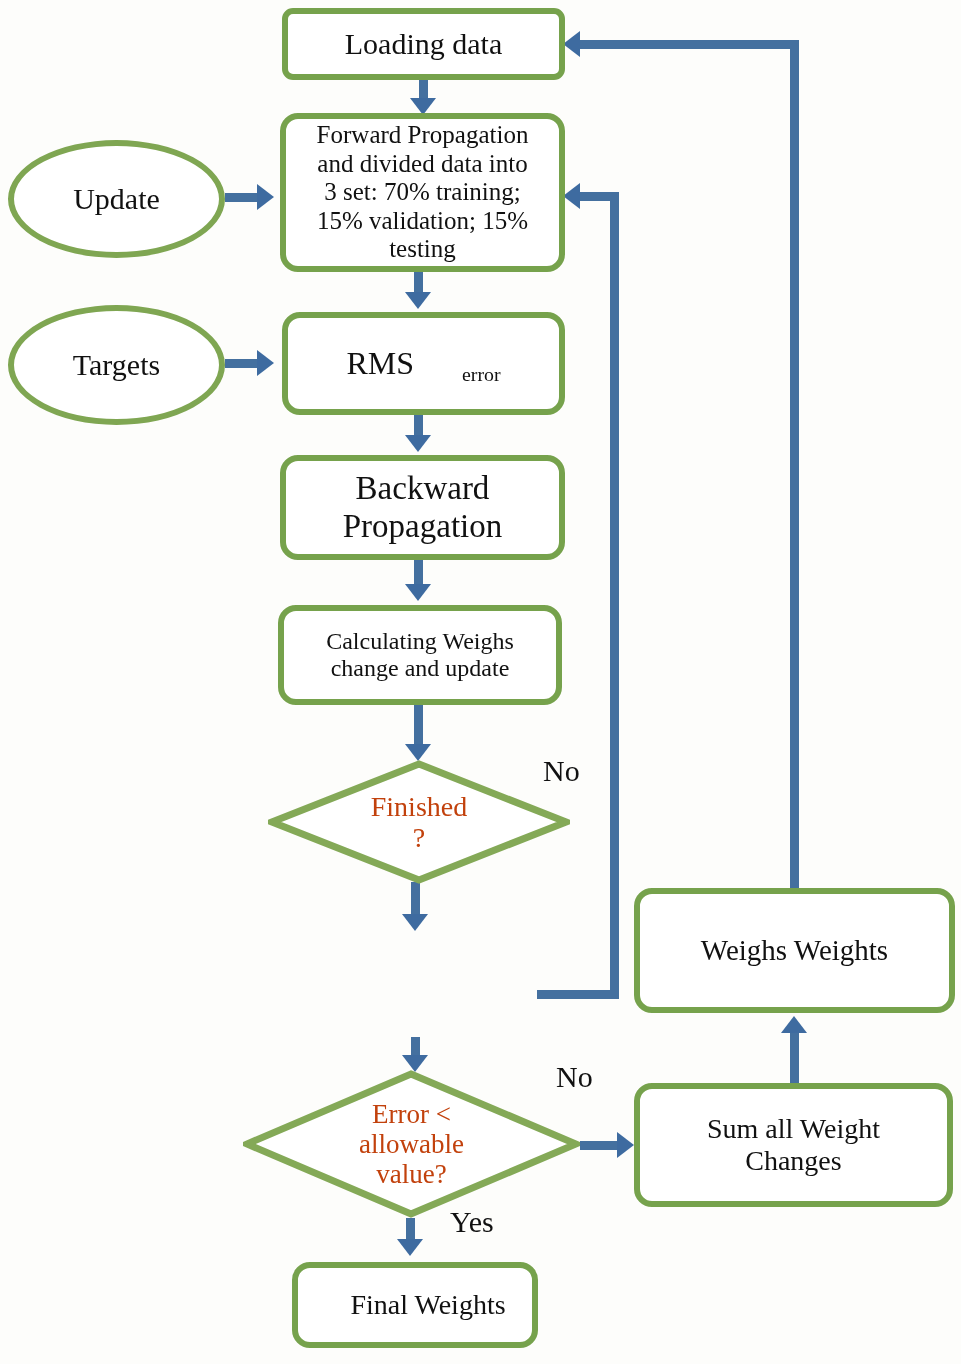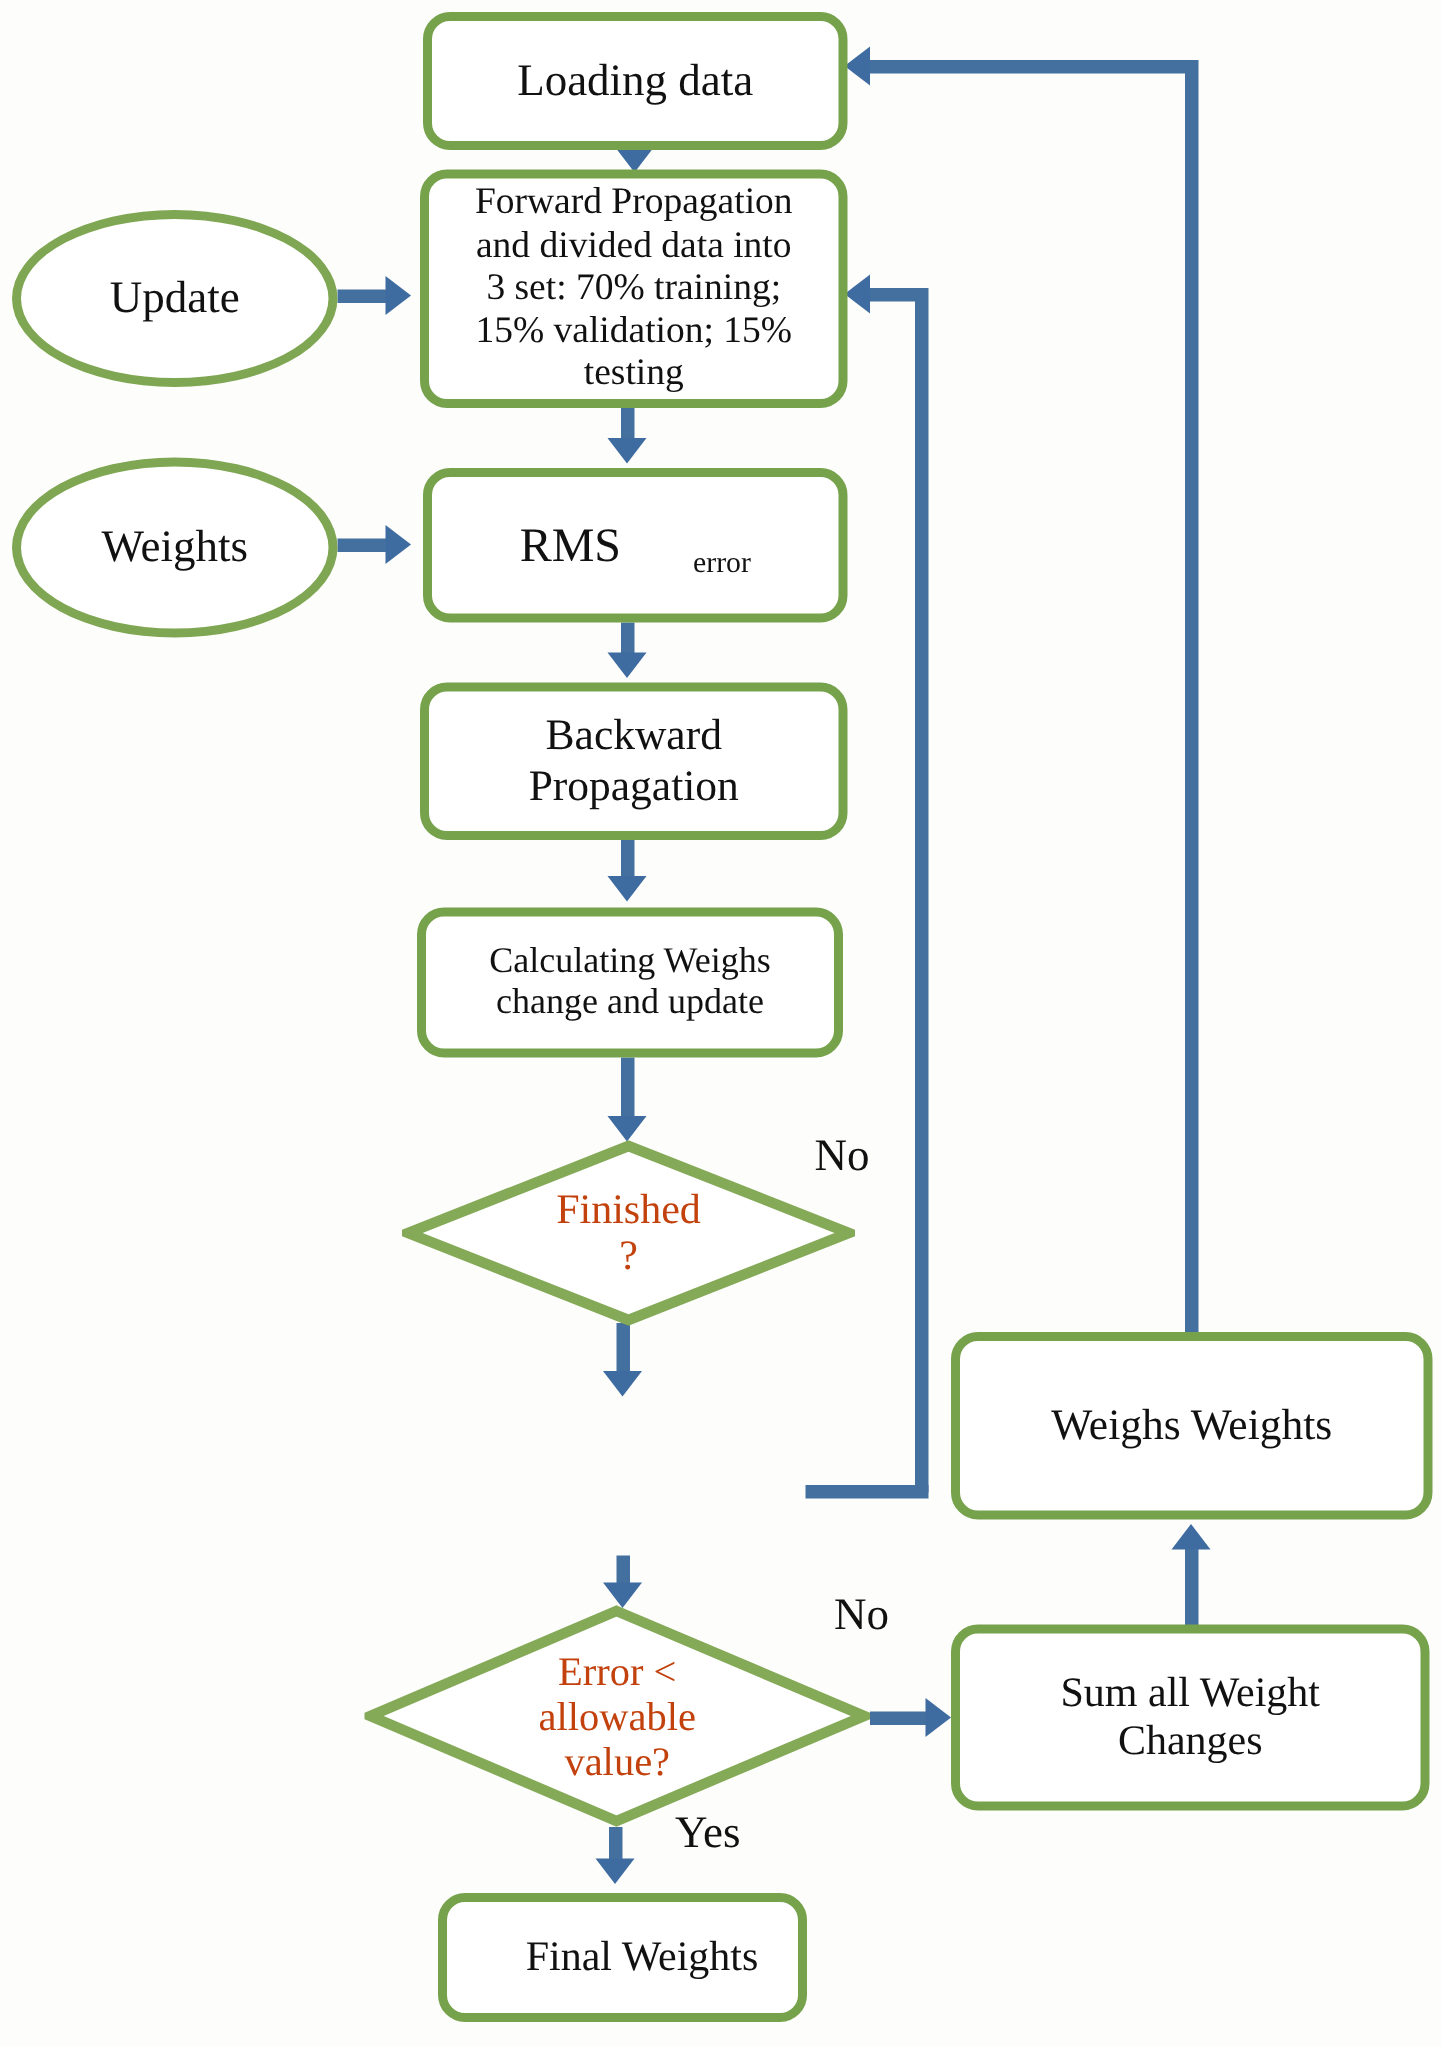--- a/index.html
+++ b/index.html
@@ -85,46 +85,46 @@
   <div class="edge h" style="left:580px;top:40px;width:215px;"></div>
   <div class="ah left" style="left:563px;top:31px;"></div>
 
   <div class="edge v" style="left:406px;top:1218px;height:24px;"></div>
   <div class="ah down" style="left:397px;top:1239px;"></div>
 
   <div class="elabel" style="left:543px;top:754px;font-size:30px;">No</div>
   <div class="elabel" style="left:556px;top:1060px;font-size:30px;">No</div>
   <div class="elabel" style="left:450px;top:1205px;font-size:30px;">Yes</div>
 
-  <div class="node proc" style="left:282px;top:8px;width:283px;height:92px;">
+  <div class="node proc" style="left:282px;top:8px;width:283px;height:72px;border-radius:11px;">
     <span class="lbl" style="font-size:30px;">Loading data</span>
   </div>
 
   <div class="node proc" style="left:280px;top:113px;width:285px;height:159px;">
     <span class="lbl" style="font-size:25px;">Forward Propagation
 and divided data into
 3 set: 70% training;
 15% validation; 15%
 testing</span>
   </div>
 
   <div class="node term" style="left:8px;top:140px;width:217px;height:118px;">
     <span class="lbl" style="font-size:30px;">Update</span>
   </div>
 
   <div class="node proc" style="left:282px;top:312px;width:283px;height:103px;">
     <span class="lbl" style="font-size:32px;"><span>RMS</span><sub>error</sub></span>
   </div>
 
   <div class="node term" style="left:8px;top:305px;width:217px;height:120px;">
-    <span class="lbl" style="font-size:30px;">Weights</span>
+    <span class="lbl" style="font-size:30px;">Targets</span>
   </div>
 
   <div class="node proc" style="left:280px;top:455px;width:285px;height:105px;">
-    <span class="lbl" style="font-size:29px;font-family:Liberation Serif, serif;">Backward
+    <span class="lbl" style="font-size:33px;font-family:Liberation Serif, serif;">Backward
 Propagation</span>
   </div>
 
   <div class="node proc" style="left:278px;top:605px;width:284px;height:100px;">
     <span class="lbl" style="font-size:24px;">Calculating Weighs
 change and update</span>
   </div>
 
   <div class="diamond" style="left:268px;top:760px;width:302px;height:124px;">
     <svg width="302" height="124" viewBox="0 0 302 124">

